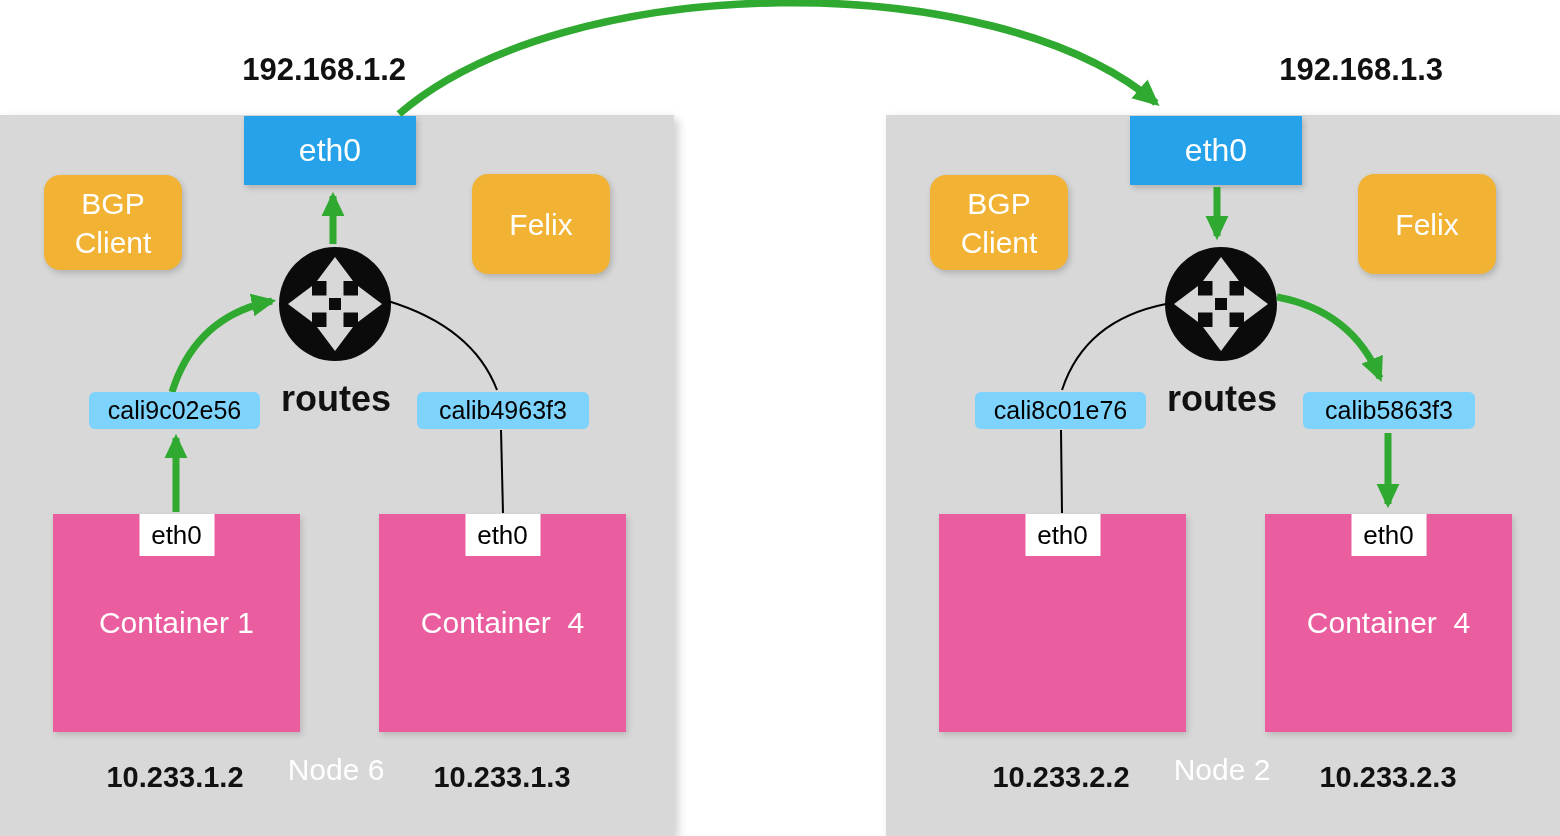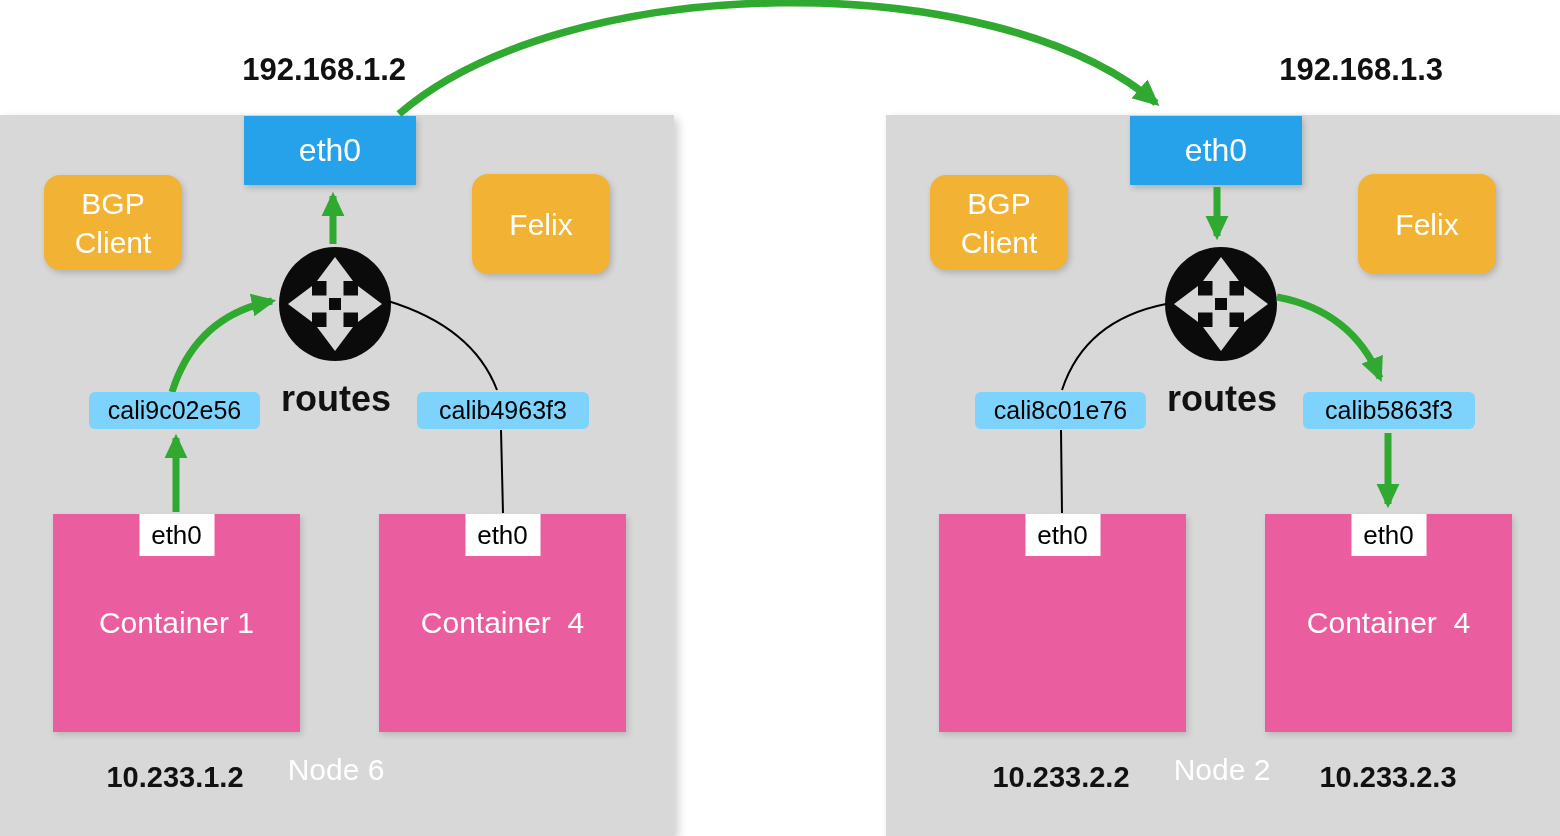--- a/index.html
+++ b/index.html
@@ -143,20 +143,21 @@
     <div class="cbox c-l">
       <div class="tab">eth0</div>
       <div class="cname">Container 1</div>
     </div>
     <div class="cbox c-r">
       <div class="tab">eth0</div>
       <div class="cname">Container  4</div>
     </div>
 
     <div class="cip ip-l">10.233.1.2</div>
+    <div class="cip ip-r">10.233.1.3</div>
     <div class="node-label">Node 6</div>
   </div>
 
   <div class="node" id="node2">
     <div class="nic-box">
       <span>eth0</span>
     </div>
     <div class="svc bgp">
       <span>BGP
 Client</span>

